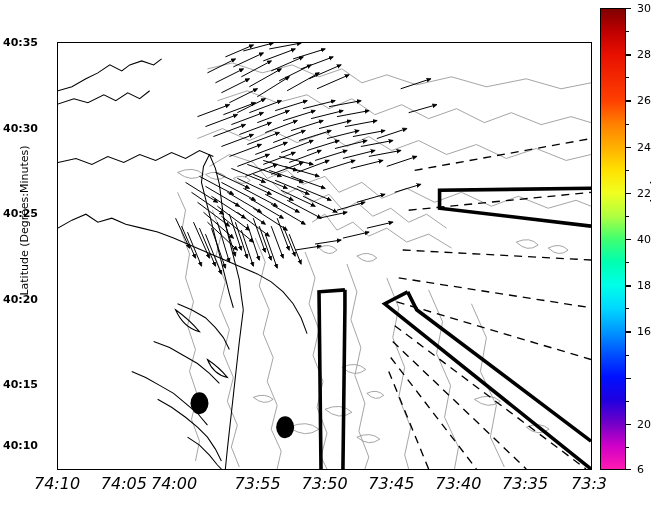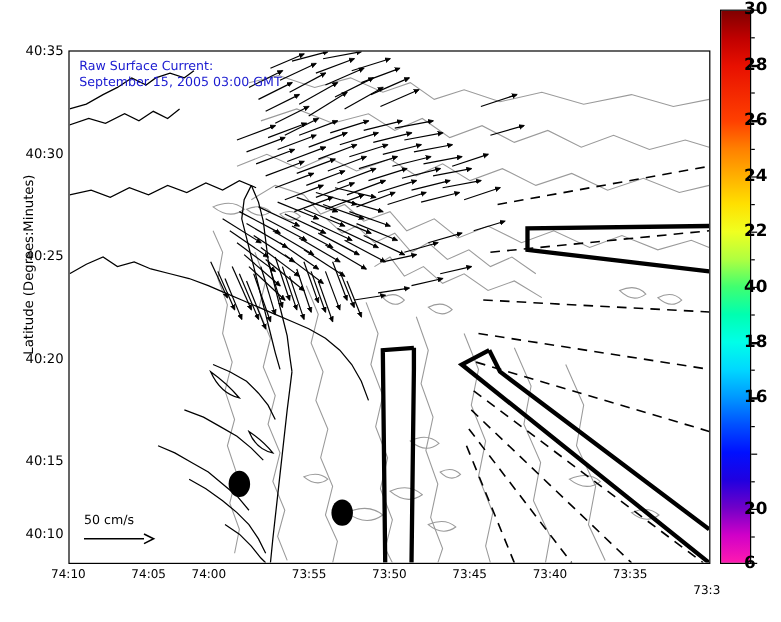--- a/index.html
+++ b/index.html
@@ -85,41 +85,43 @@
   .scalebar-arrow {
     margin-top: 2px;
     margin-left: 4px;
   }
 
   
   .ytick-label {
     position: absolute;
     right: 0;
     width: 50px;
-    text-align: right;
+    text-align: left;
     font-size: 11px;
     color: #000;
     transform: translateY(-50%);
     font-family: "DejaVu Sans", sans-serif;
+    font-weight: bold;
   }
   .ytick-col {
     position: absolute;
     left: 0;
     top: 42px;
     width: 53px;
     height: 428px;
   }
   .xtick-label {
     position: absolute;
     top: 0;
-    font-size: 10px;
+    font-size: 16px;
     color: #000;
     transform: translateX(-50%);
     white-space: nowrap;
     font-family: "DejaVu Sans", sans-serif;
+    font-style: italic;
   }
   .xtick-row {
     position: absolute;
     left: 57px;
     top: 474px;
     width: 535px;
     height: 16px;
   }
 
   .xaxis-title {
@@ -170,23 +172,23 @@
   }
   .cb-tick-minor {
     position: absolute;
     left: 26px;
     width: 3px;
     height: 1.2px;
     background: #000;
   }
   .cb-label {
     position: absolute;
-    left: 20px;
-    font-size: 14px;
-    font-weight: bold;
+    left: 37px;
+    font-size: 11px;
+    font-weight: normal;
     color: #000;
     transform: translateY(-50%);
     white-space: nowrap;
     font-family: "DejaVu Sans", sans-serif;
   }
   .cb-title {
     position: absolute;
     left: 556px;
     top: 228px;
     width: 200px;
@@ -457,32 +459,21 @@
         <path d="M288 248 L288 266 L286 428"></path>
       </g>
 
       <g fill="#000000">
         <ellipse cx="142" cy="362" rx="9" ry="11"></ellipse>
         <ellipse cx="228" cy="386" rx="9" ry="11"></ellipse>
       </g>
 
     </svg>
 
-    <div class="plot-annotation">
-      <div>Raw Surface Current:</div>
-      <div>September 15, 2005 03:00 GMT</div>
-    </div>
-
-    <div class="scalebar">
-      <div class="scalebar-label">50 cm/s</div>
-      <svg class="scalebar-arrow" width="62" height="12" viewBox="0 0 62 12">
-        <line x1="2" y1="6" x2="52" y2="6" stroke="#000" stroke-width="1.3"></line>
-        <path d="M52 2 L60 6 L52 10" fill="none" stroke="#000" stroke-width="1.3"></path>
-      </svg>
-    </div>
+
 
   </div>
 
   <div class="ytick-col">
     <div class="ytick-label" style="top:0px;">40:35</div>
     <div class="ytick-label" style="top:85.6px;">40:30</div>
     <div class="ytick-label" style="top:171.2px;">40:25</div>
     <div class="ytick-label" style="top:256.8px;">40:20</div>
     <div class="ytick-label" style="top:342.4px;">40:15</div>
     <div class="ytick-label" style="top:403px;">40:10</div>
@@ -490,21 +481,21 @@
 
   <div class="xtick-row">
     <div class="xtick-label" style="left:0px;">74:10</div>
     <div class="xtick-label" style="left:66.9px;">74:05</div>
     <div class="xtick-label" style="left:117px;">74:00</div>
     <div class="xtick-label" style="left:200.6px;">73:55</div>
     <div class="xtick-label" style="left:267.5px;">73:50</div>
     <div class="xtick-label" style="left:334.4px;">73:45</div>
     <div class="xtick-label" style="left:401.3px;">73:40</div>
     <div class="xtick-label" style="left:468.1px;">73:35</div>
-    <div class="xtick-label" style="left:532px;margin-top:13px;">73:3</div>
+    <div class="xtick-label" style="left:532px;">73:3</div>
   </div>
 
   <div class="yaxis-title">Latitude (Degrees:Minutes)</div>
 
   <div class="colorbar-wrap">
     <div class="colorbar-gradient" id="cb-grad" style="background: linear-gradient(rgb(128, 0, 0) 0%, rgb(192, 0, 0) 5%, rgb(232, 16, 0) 10%, rgb(255, 64, 0) 20%, rgb(255, 128, 0) 25%, rgb(255, 176, 0) 30%, rgb(255, 224, 0) 35%, rgb(240, 255, 32) 40%, rgb(176, 255, 64) 45%, rgb(64, 255, 112) 50%, rgb(0, 255, 176) 55%, rgb(0, 255, 232) 60%, rgb(0, 216, 255) 65%, rgb(0, 152, 255) 70%, rgb(0, 80, 255) 75%, rgb(0, 16, 255) 80%, rgb(32, 0, 224) 85%, rgb(112, 0, 200) 90%, rgb(208, 0, 200) 95%, rgb(255, 26, 176) 100%);"></div>
 
     <div class="cb-tick" style="top:0px;"></div>
     <div class="cb-label" style="top:0px;">30</div>
     <div class="cb-tick-minor" style="top:23.1px;"></div>

